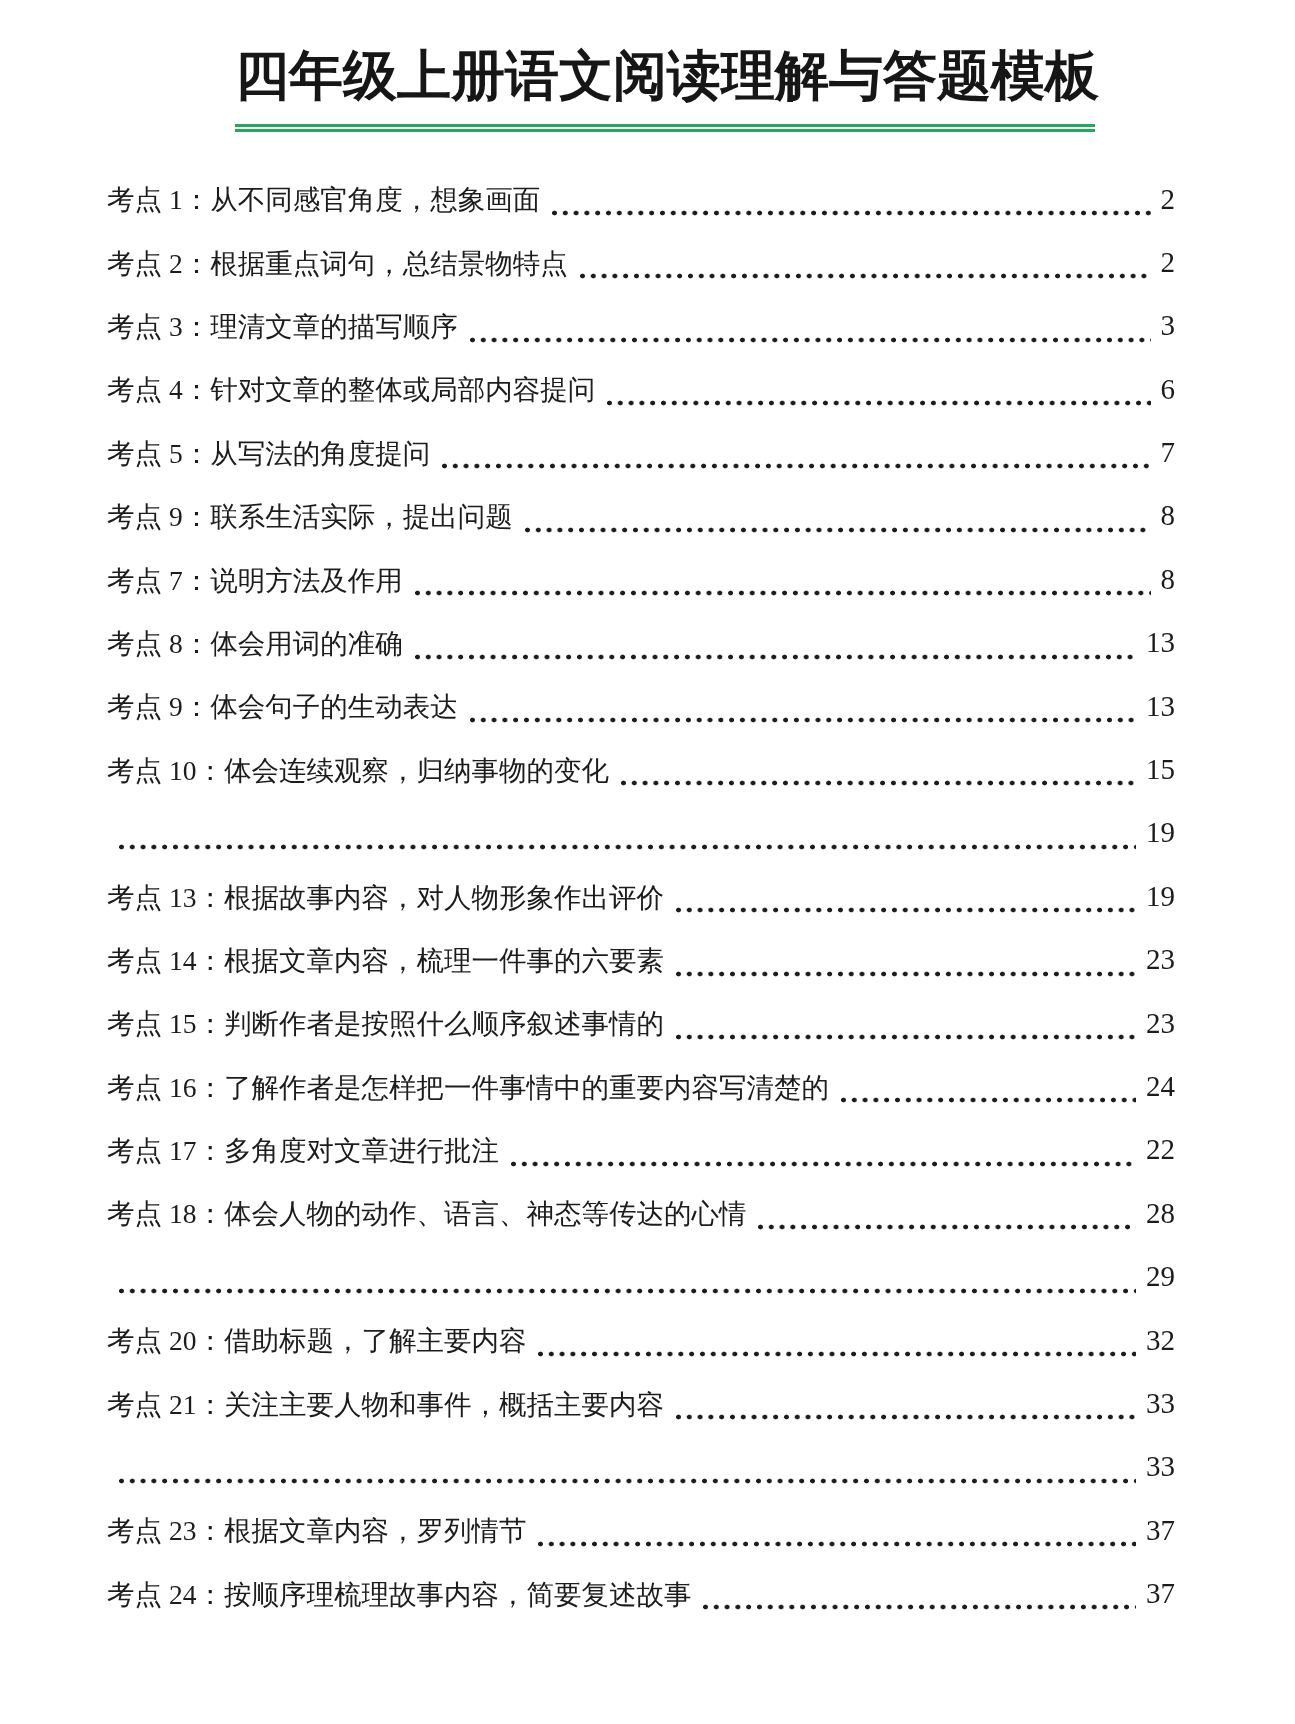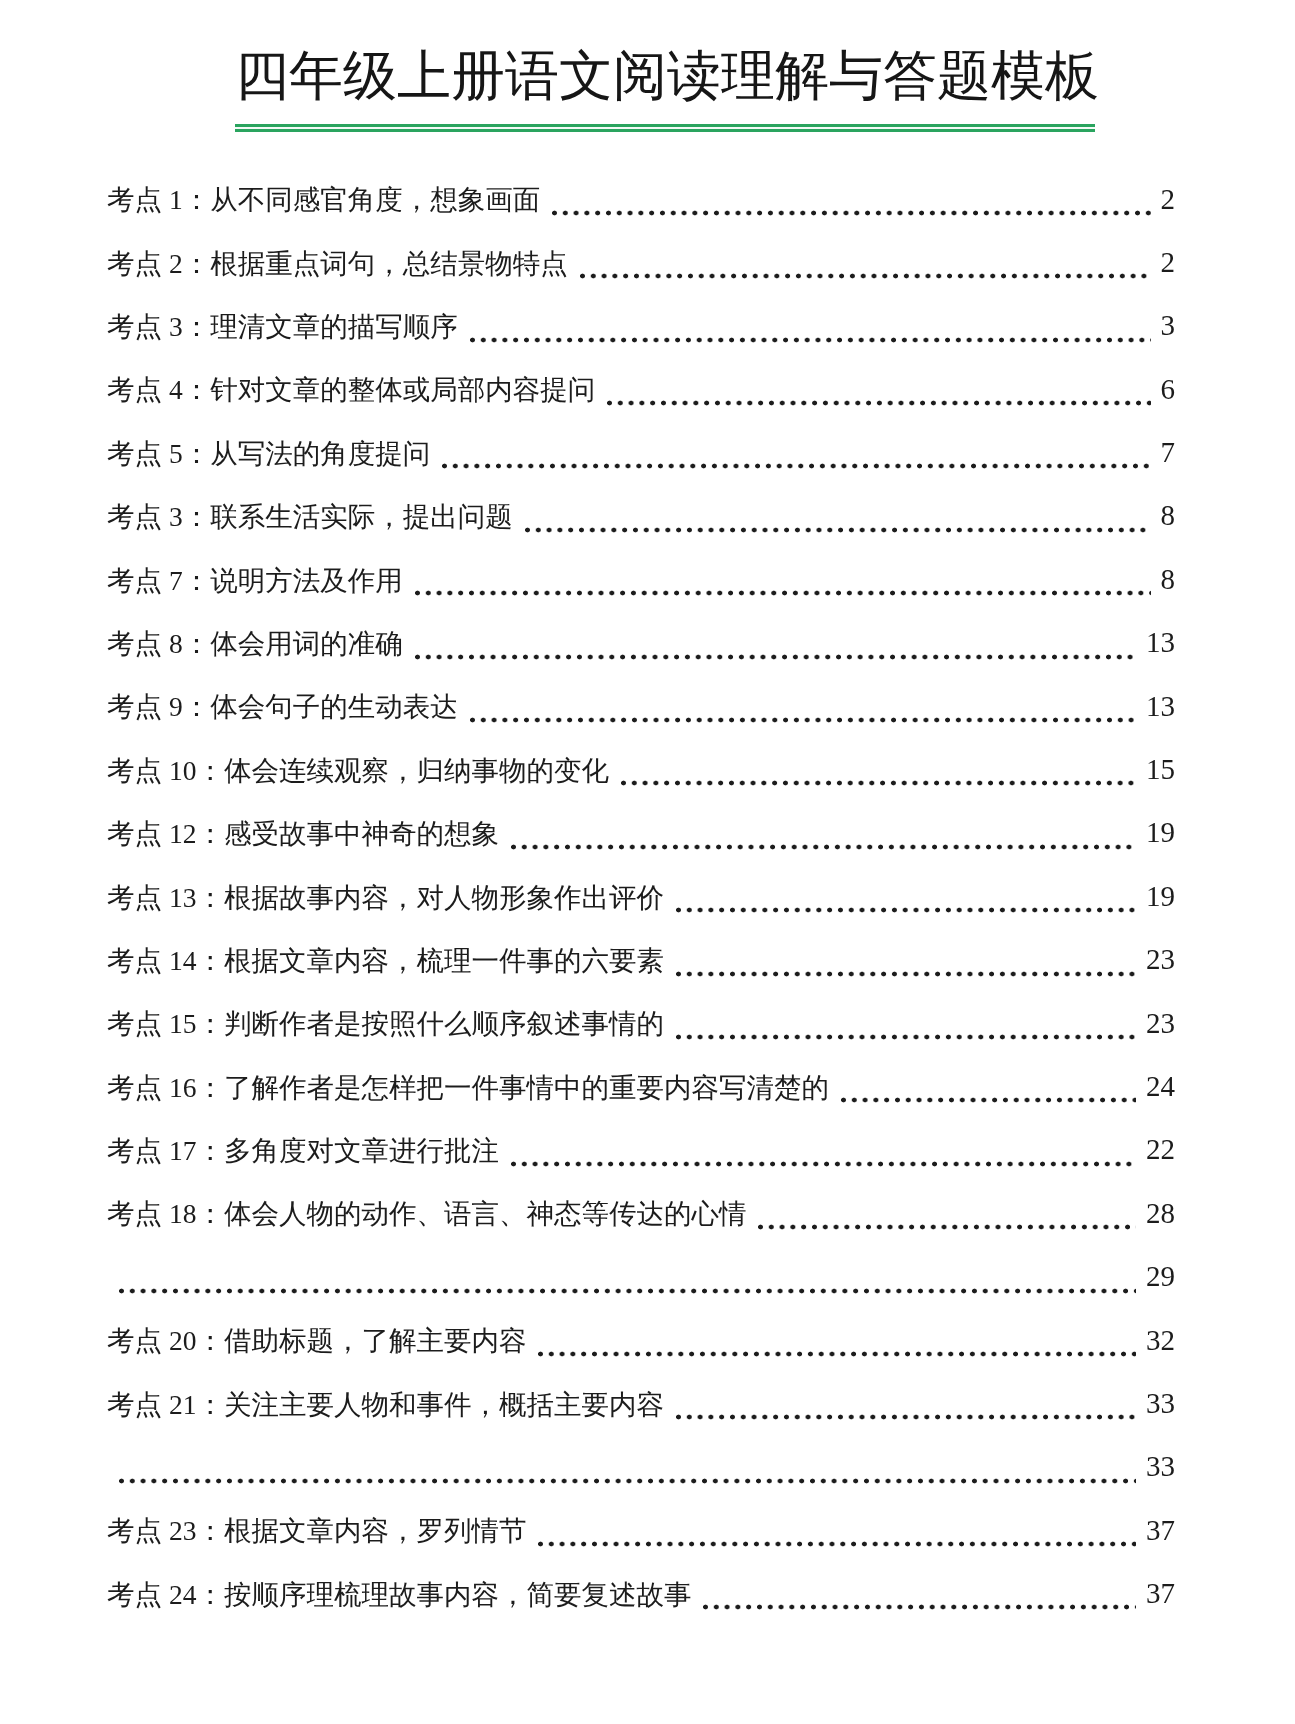--- a/index.html
+++ b/index.html
@@ -18,21 +18,21 @@
   .header {
     width: 860px;
     margin-left: 235px;
     padding-top: 46px;
     text-align: center;
   }
   .doc-title {
     margin: 0;
     font-size: 54px;
     line-height: 1.12;
-    font-weight: 400;
+    font-weight: 700;
     white-space: nowrap;
     letter-spacing: 0px;
     color: #161616;
   }
   .title-underline {
     margin-top: 18px;
     width: 100%;
     height: 8px;
     border-top: 3px solid var(--accent);
     border-bottom: 3px solid var(--accent);
@@ -104,21 +104,21 @@
     <span class="toc-page">6</span>
   </div>
 
   <div class="toc-row">
     <span class="toc-label">考点 5：从写法的角度提问</span>
     <span class="toc-dots"></span>
     <span class="toc-page">7</span>
   </div>
 
   <div class="toc-row">
-    <span class="toc-label">考点 3：联系生活实际，提出问题</span>
+    <span class="toc-label">考点 9：联系生活实际，提出问题</span>
     <span class="toc-dots"></span>
     <span class="toc-page">8</span>
   </div>
 
   <div class="toc-row">
     <span class="toc-label">考点 7：说明方法及作用</span>
     <span class="toc-dots"></span>
     <span class="toc-page">8</span>
   </div>
 
@@ -135,21 +135,20 @@
   </div>
 
   <div class="toc-row">
     <span class="toc-label">考点 10：体会连续观察，归纳事物的变化</span>
     <span class="toc-dots"></span>
     <span class="toc-page">15</span>
   </div>
 
 
   <div class="toc-row">
-    <span class="toc-label">考点 12：感受故事中神奇的想象</span>
     <span class="toc-dots"></span>
     <span class="toc-page">19</span>
   </div>
 
   <div class="toc-row">
     <span class="toc-label">考点 13：根据故事内容，对人物形象作出评价</span>
     <span class="toc-dots"></span>
     <span class="toc-page">19</span>
   </div>
 

